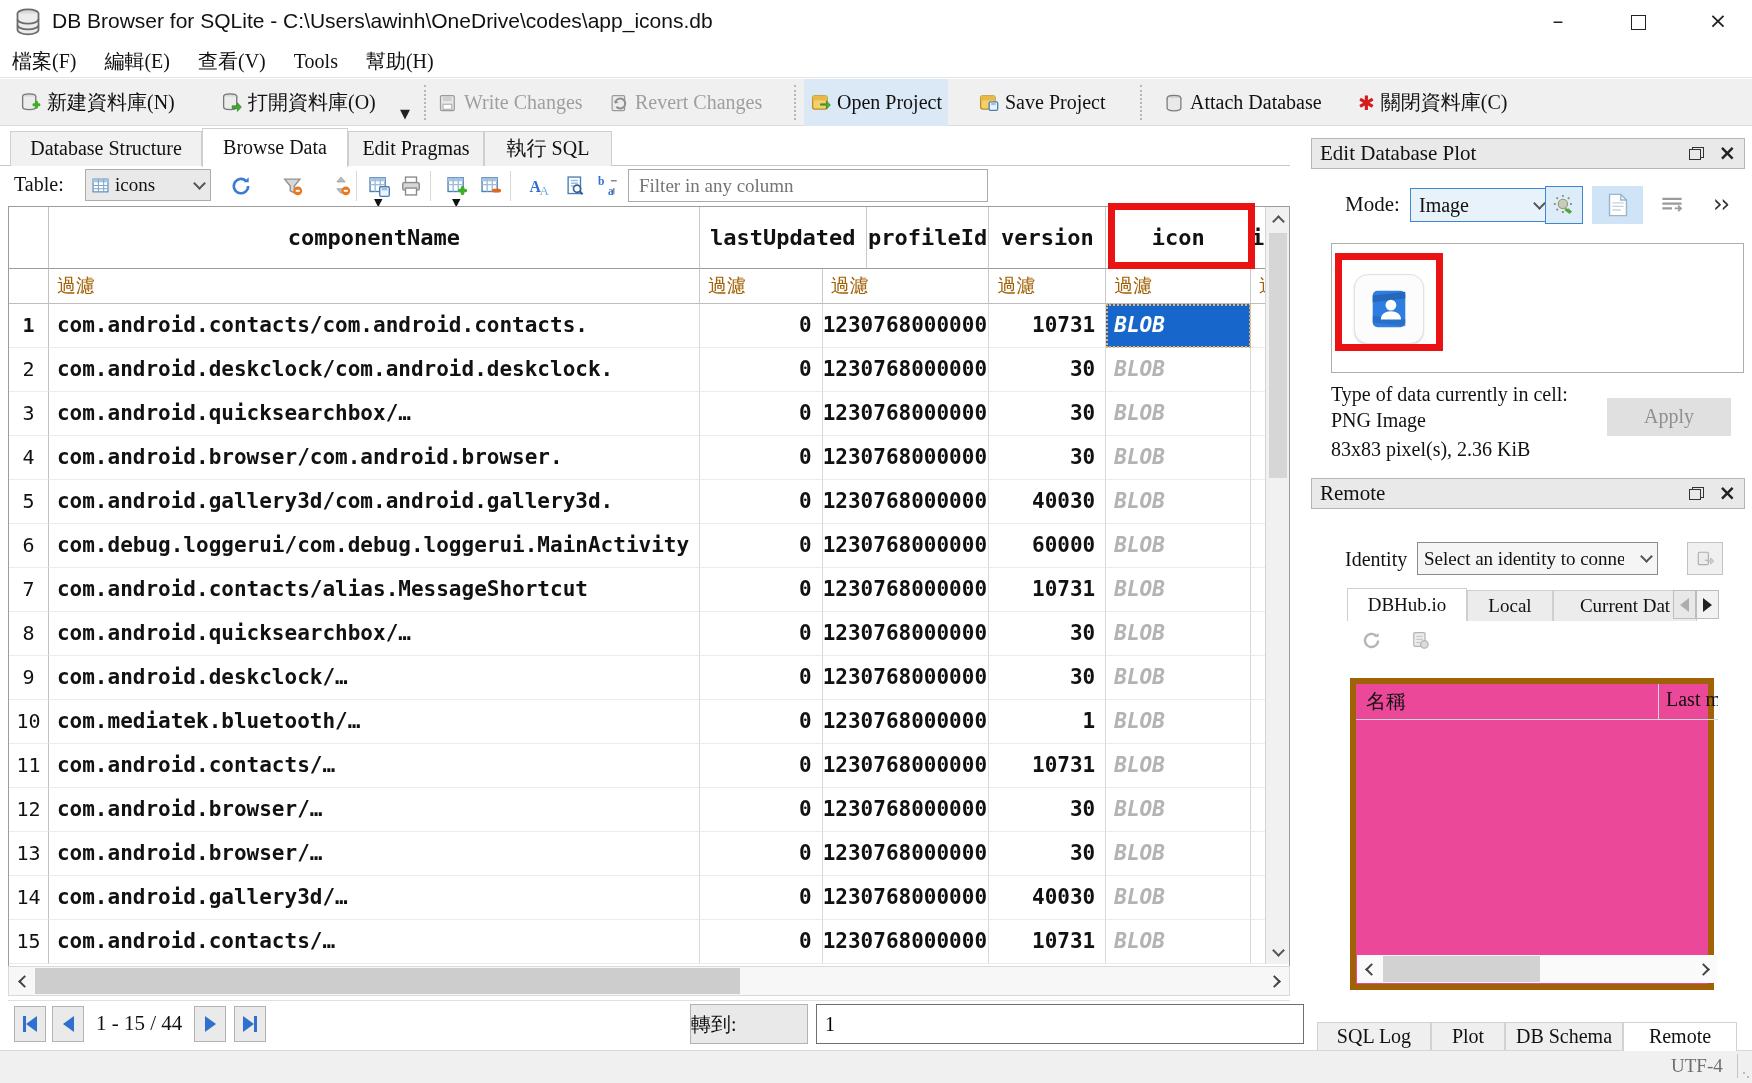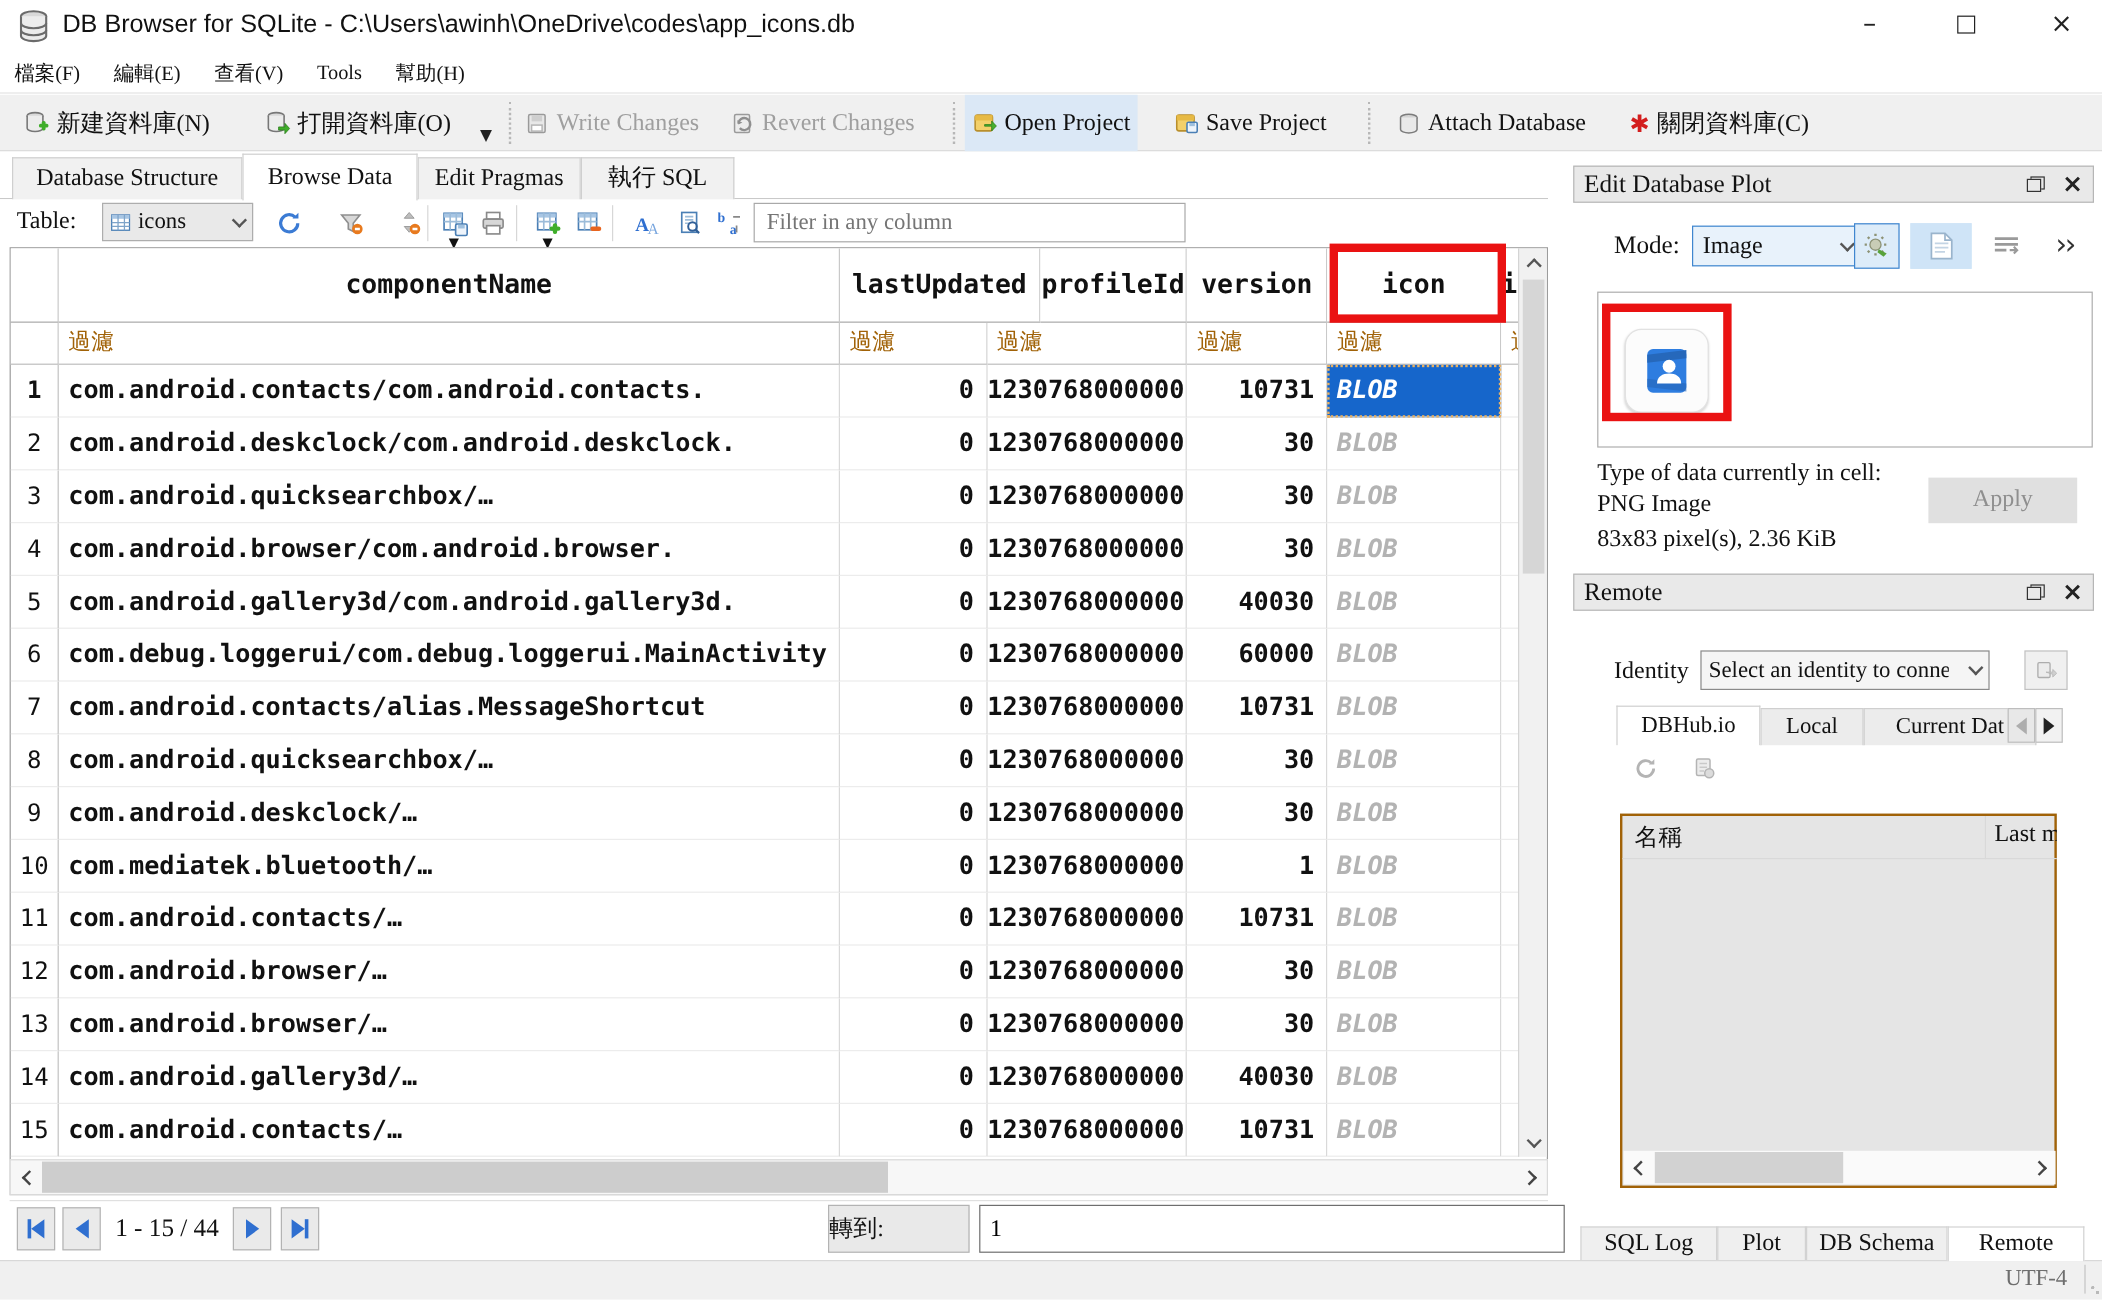--- a/index.html
+++ b/index.html
@@ -13,21 +13,21 @@
                 font-size:21px; color:#111; white-space:nowrap; }
   #app-icon { position:absolute; left:14px; top:8px; }
   .wbtn { position:absolute; top:0; width:60px; height:42px; text-align:center; line-height:42px;
           font-size:22px; color:#222; font-family:"DejaVu Sans",sans-serif; }
   #btn-min { left:1528px; } #btn-max { left:1608px; } #btn-close { left:1688px; }
   #btn-max span { display:inline-block; width:15px; height:15px; border:1.5px solid #222; vertical-align:middle; }
 
   
   #menubar { position:absolute; left:0; top:45px; width:1752px; height:33px; background:#fff;
              border-bottom:1px solid #e3e3e3; display:flex; align-items:center; padding-left:12px; gap:28px; }
-  .menu-item { font-size:17px; white-space:nowrap; }
+  .menu-item { font-size:20px; white-space:nowrap; }
 
   
   #toolbar { position:absolute; left:0; top:79px; width:1752px; height:47px; background:#f0f0f0;
              border-bottom:1px solid #dcdcdc; }
   .tbtn { position:absolute; top:0; height:47px; display:flex; align-items:center; gap:6px;
           font-size:20px; white-space:nowrap; padding:0 6px; }
   .tbtn.disabled { color:#9f9f9f; }
   .tsep { position:absolute; top:6px; height:35px; border-left:2px dotted #b7b7b7; }
   .caret { font-size:13px; color:#222; font-family:"DejaVu Sans",sans-serif; }
   #tb-openproj { background:#dbe8f6; }
@@ -158,21 +158,21 @@
   .rtab { position:absolute; top:2px; height:31px; line-height:29px; text-align:center; font-size:19px;
           background:#ececec; border:1px solid #cfcfcf; border-bottom:none; overflow:hidden; white-space:nowrap; }
   .rtab.active { background:#fff; top:0; height:33px; line-height:31px; z-index:2; }
   .tab-scroll { position:absolute; top:2px; width:23px; height:29px; background:#e8e8e8; border:1px solid #bdbdbd;
                 display:flex; align-items:center; justify-content:center; z-index:3; }
   .tri-s { width:0; height:0; border-top:7px solid transparent; border-bottom:7px solid transparent; }
   .tri-s.l { border-right:9px solid #adadad; } .tri-s.r { border-left:9px solid #222; }
 
   #remote-icons { position:absolute; left:54px; top:500px; display:flex; gap:28px; }
 
-  #remote-list { position:absolute; left:43px; top:548px; width:364px; height:312px; border:2px solid #a16207; background:#e5e5e5; }
+  #remote-list { position:absolute; left:43px; top:548px; width:364px; height:312px; border:6px solid #a16207; background:#ec4899; }
   #rl-head { position:absolute; left:0; top:0; width:362px; height:36px; border-bottom:1px solid #d9d9d9; }
   #rl-col1 { position:absolute; left:10px; top:4px; font-size:20px; }
   #rl-col2 { position:absolute; left:310px; top:4px; font-size:20px; white-space:nowrap; overflow:hidden; width:52px; }
   #rl-div  { position:absolute; left:302px; top:0; height:36px; border-left:1px solid #d9d9d9; }
   #rl-hscroll { position:absolute; left:1px; bottom:1px; width:360px; height:28px; background:#fafafa; }
   #rl-hscroll .arr { position:absolute; top:0; width:24px; height:28px; display:flex; align-items:center; justify-content:center; }
   #rl-thumb { position:absolute; left:26px; top:1px; width:157px; height:26px; background:#d2d2d2; }
 
   
   #docktabs { position:absolute; left:1307px; top:1022px; width:445px; height:30px; }

